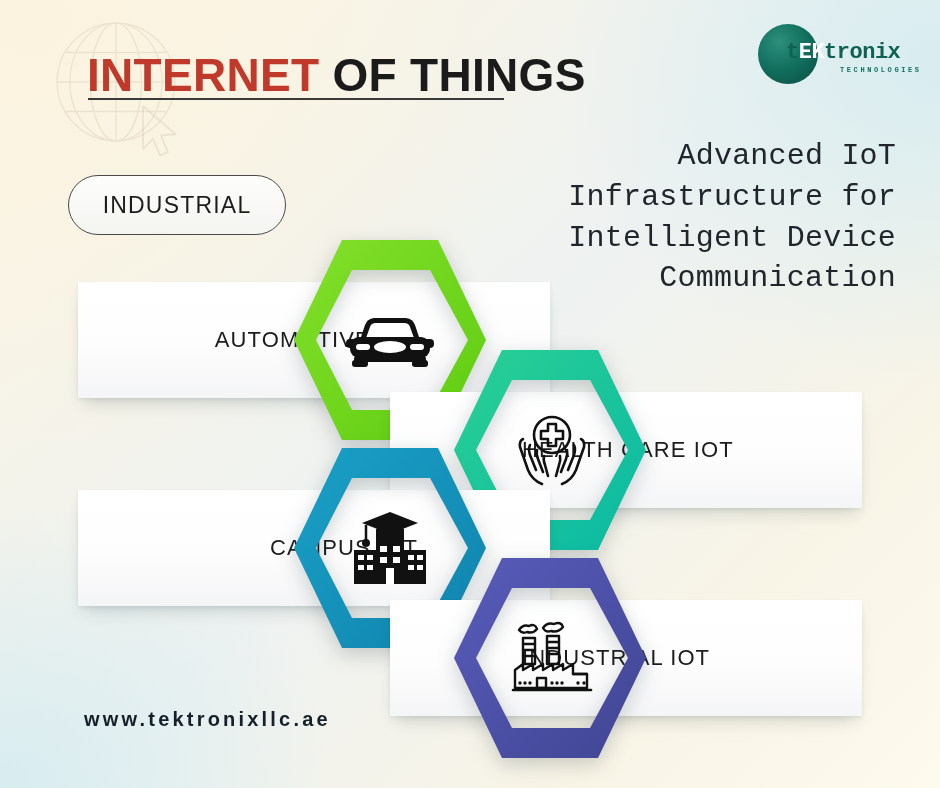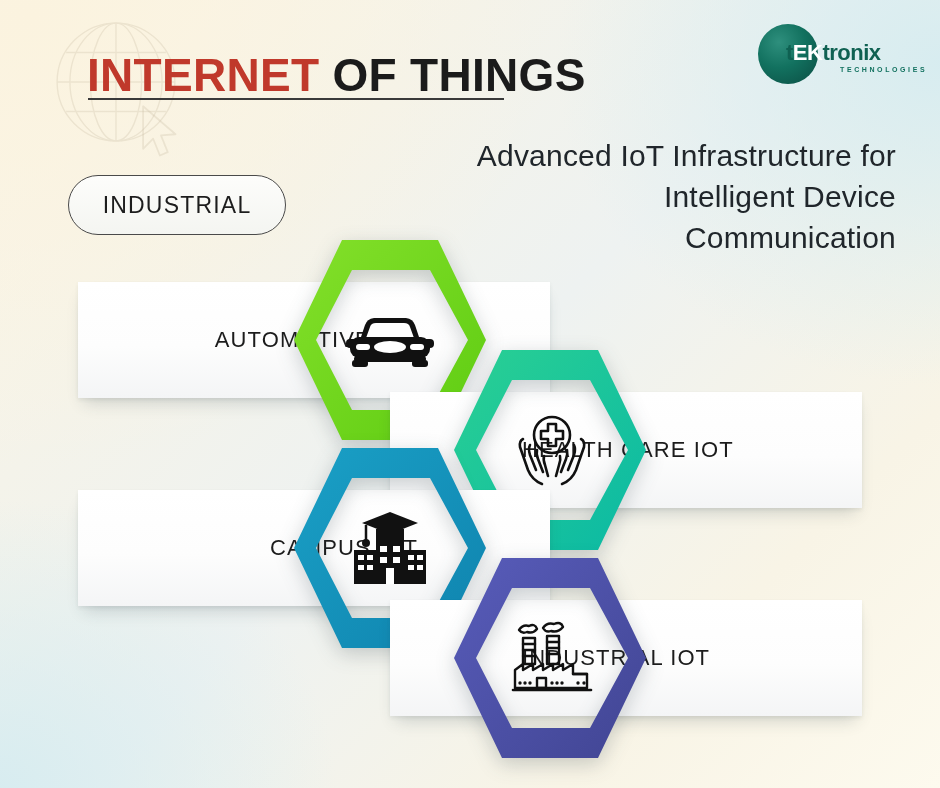--- a/index.html
+++ b/index.html
@@ -24,39 +24,39 @@
 
   
   .title{
     position:absolute;left:87px;top:48px;
     font-size:46px;font-weight:700;letter-spacing:.3px;color:#1b1b1b;white-space:nowrap;
   }
   .title .red{color:#c0392b;}
   .title-rule{position:absolute;left:88px;top:98px;width:416px;height:2px;background:#3a3a3a;}
 
   
-  .logo{position:absolute;left:758px;top:24px;width:160px;height:60px;}
+  .logo{position:absolute;left:758px;top:24px;width:160px;height:60px;font-family:Liberation Mono, monospace;}
   .logo-circle{
     position:absolute;left:0;top:0;width:60px;height:60px;border-radius:50%;
     background:radial-gradient(circle at 35% 30%, #2e8f7d 0%, #12715f 45%, #0b4c42 100%);
   }
   .logo-word{
     position:absolute;left:28px;top:18px;font-size:22px;font-weight:700;color:#0f6152;
     letter-spacing:-0.5px;line-height:1;
   }
   .logo-word .w{color:#ffffff;}
   .logo-sub{
     position:absolute;left:82px;top:42px;font-size:7px;font-weight:700;color:#12715f;
     letter-spacing:2.6px;
   }
 
   
   .headline{
     position:absolute;right:44px;top:136px;width:420px;text-align:right;
-    font-size:30px;line-height:1.36;color:#20262b;font-weight:400;letter-spacing:.2px;
+    font-size:30px;line-height:1.36;color:#20262b;font-weight:400;letter-spacing:.2px;font-family:Liberation Mono, monospace;
   }
 
   
   .pill{
     position:absolute;left:68px;top:175px;width:216px;height:58px;
     border:1.4px solid #4a4a4a;border-radius:30px;
     background:linear-gradient(180deg,#fdfdfb,#f4f5f1);
     display:flex;align-items:center;justify-content:center;
     font-size:23px;letter-spacing:1.2px;color:#1d1d1d;
   }
@@ -272,14 +272,15 @@
             <circle cx="48" cy="63" r="1.7"></circle>
             <circle cx="53" cy="63" r="1.7"></circle>
           <circle cx="69" cy="63" r="1.7"></circle>
             <circle cx="75" cy="63" r="1.7"></circle>
         </g>
         <path d="M4 70 H82" stroke="#111" stroke-width="2.6" stroke-linecap="round"></path>
       </svg>
     </div>
   </div>
 
+  <div class="site">www.tektronixllc.ae</div>
 
 </div>
 
 </body></html>

